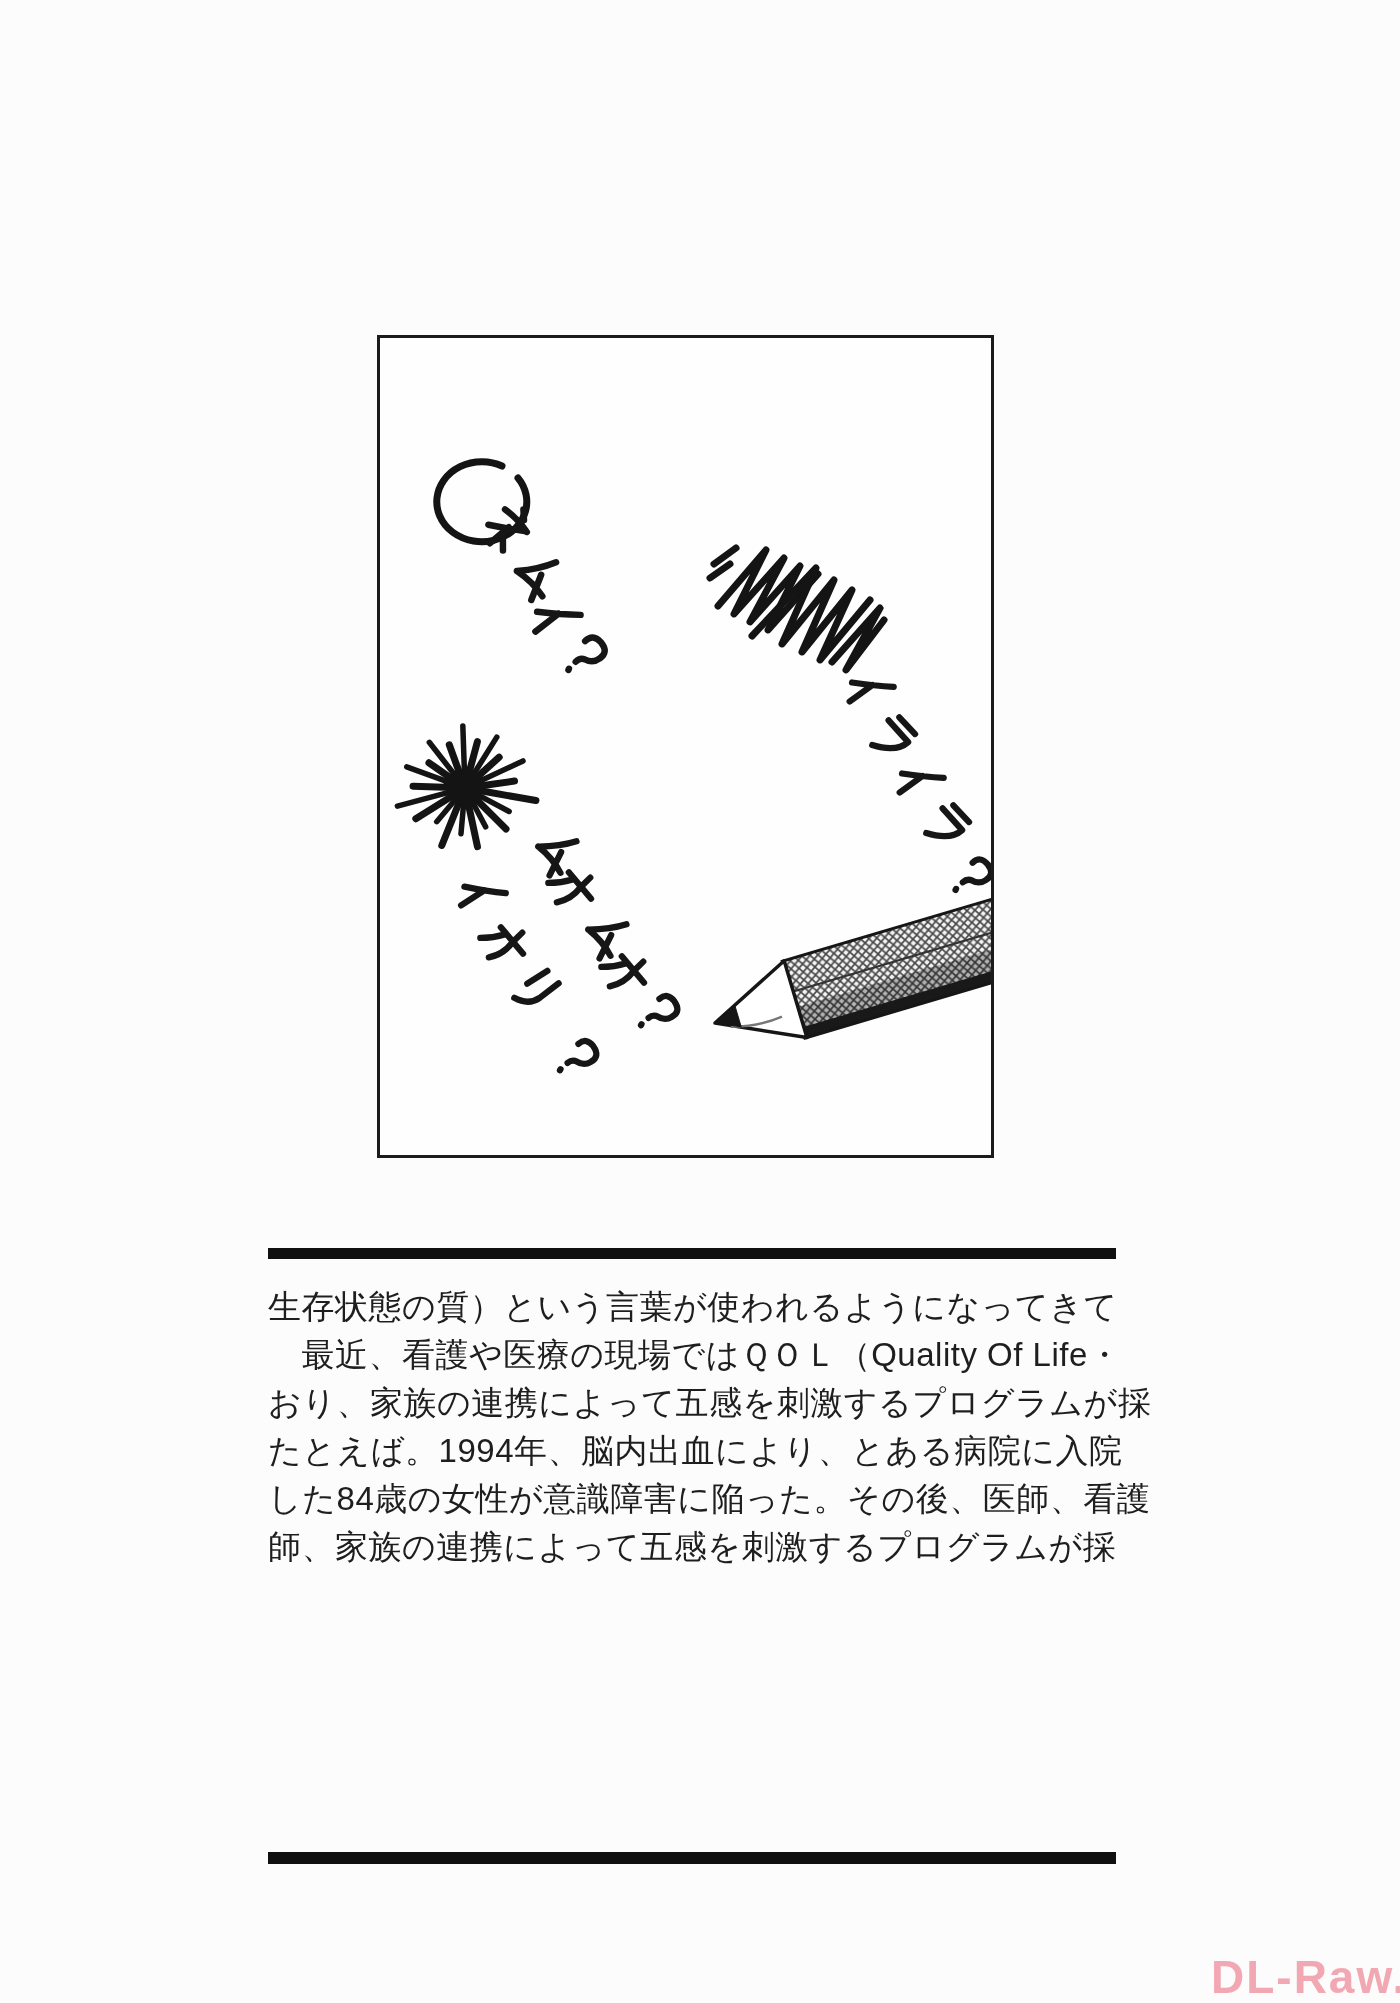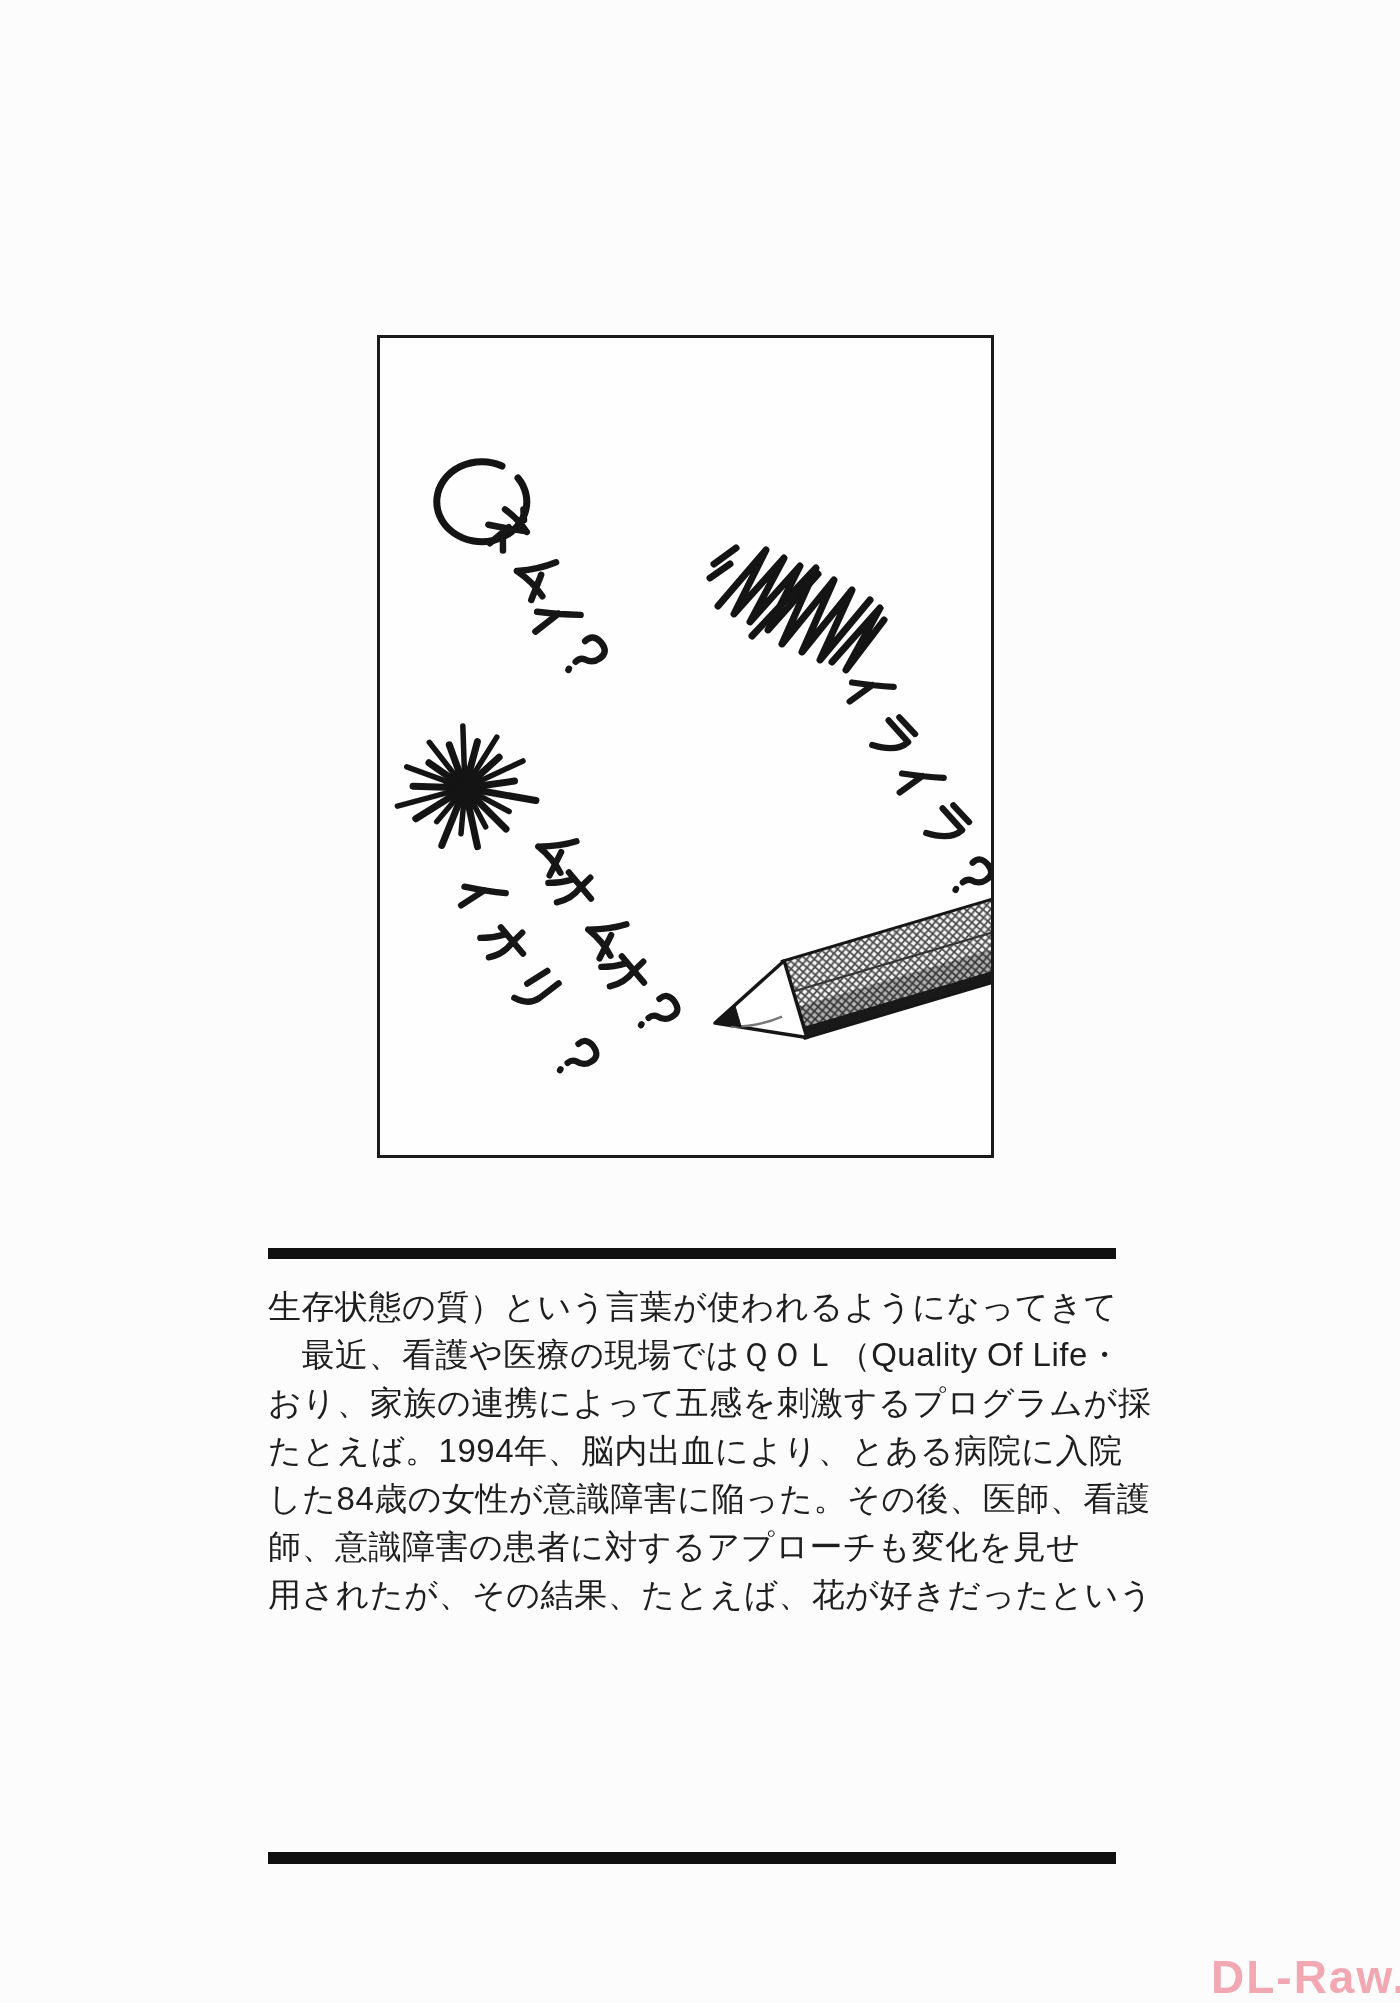--- a/index.html
+++ b/index.html
@@ -155,17 +155,16 @@
 
 <div class="rule top"></div>
 <div class="rule bottom"></div>
 
 <div class="article" id="article-lines">
     <div class="line">生存状態の質）という言葉が使われるようになってきて</div>
     <div class="line">　最近、看護や医療の現場ではＱＯＬ（Quality Of Life・</div>
     <div class="line">おり、家族の連携によって五感を刺激するプログラムが採</div>
     <div class="line">たとえば。1994年、脳内出血により、とある病院に入院</div>
     <div class="line">した84歳の女性が意識障害に陥った。その後、医師、看護</div>
-    <div class="line">師、意識障害の患者に対するアプローチも変化を見せ</div>
-    <div class="line">用されたが、その結果、たとえば、花が好きだったという</div>
+    <div class="line">師、家族の連携によって五感を刺激するプログラムが採</div>
   </div>
 
 <div class="watermark" style="color: rgb(242, 168, 178);">DL-Raw.S</div>
 
 </body></html>

